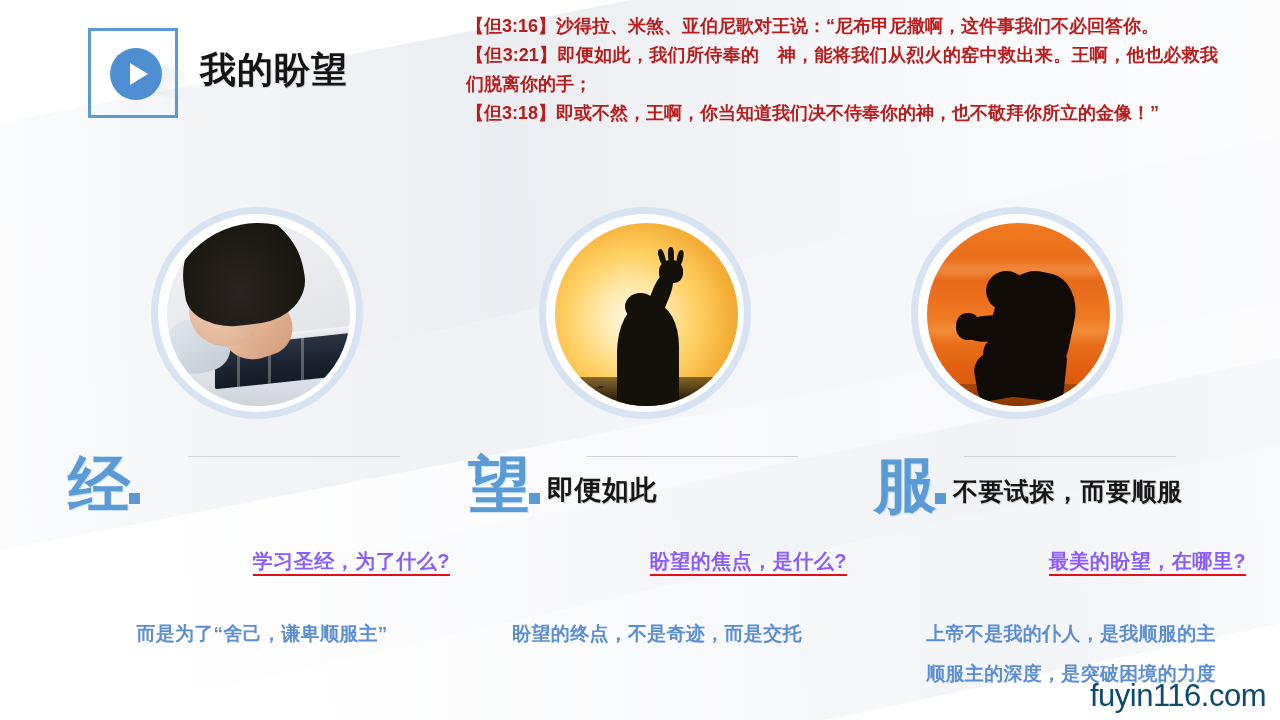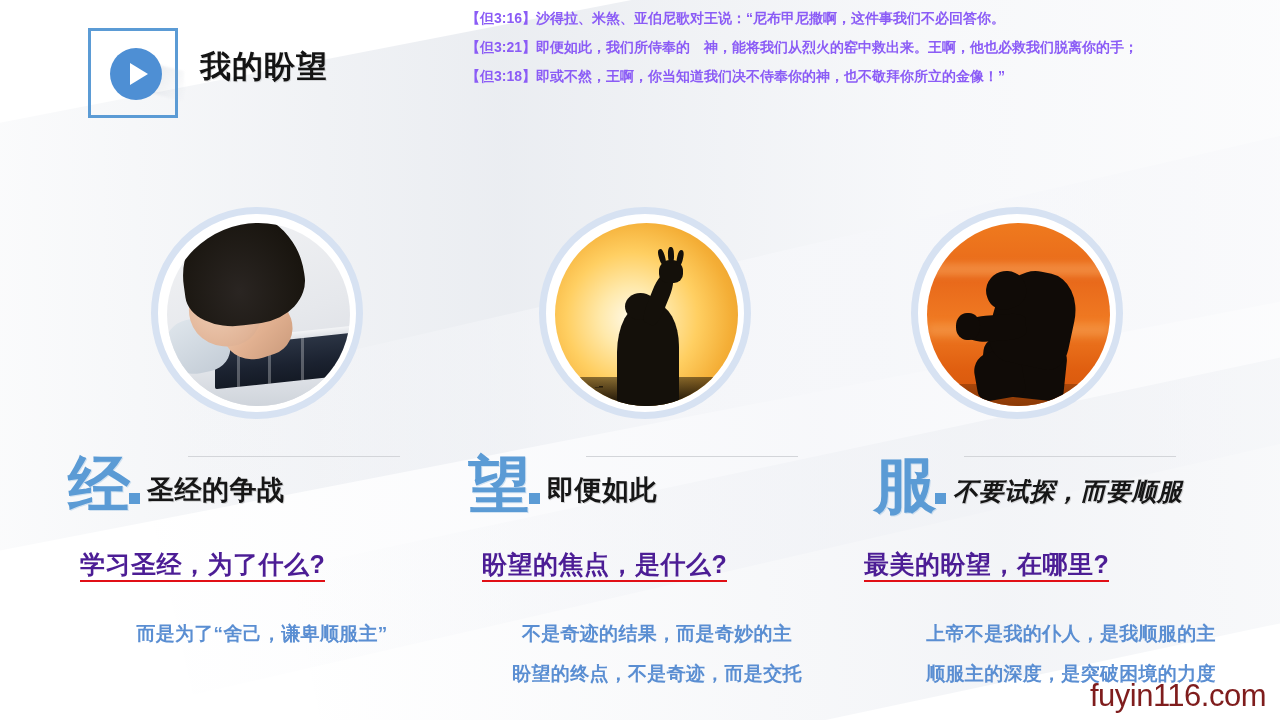--- a/index.html
+++ b/index.html
@@ -104,36 +104,36 @@
     margin-left: 5px;
     border-top: 11px solid transparent;
     border-bottom: 11px solid transparent;
     border-left: 18px solid #ffffff;
   }
 
   .slide-title {
     position: absolute;
     left: 200px;
     top: 46px;
-    font-size: 31px;
+    font-size: 36px;
     font-weight: bold;
     color: #141414;
     letter-spacing: 1px;
     white-space: nowrap;
     text-shadow: 1px 1px 0 rgba(0,0,0,0.12);
   }
 
   
   .scripture {
     position: absolute;
     left: 466px;
-    top: 4px;
+    top: 12px;
     width: 752px;
-    color: #8b5cf6;
-    font-size: 14px;
+    color: #b91c1c;
+    font-size: 18px;
     font-weight: bold;
     line-height: 29px;
     letter-spacing: 0px;
     text-align: justify;
   }
   .scripture p {
     margin: 0;
   }
 
   
@@ -362,40 +362,40 @@
     margin: 0 7px 11px 1px;
   }
   .head-sub {
     font-size: 27px;
     font-weight: bold;
     color: #161616;
     padding-bottom: 7px;
     letter-spacing: 0.5px;
     text-shadow: 1px 1px 0 rgba(0,0,0,0.15);
   }
-  .col3 .head-sub { font-size: 25px; font-style: italic; }
+  .col3 .head-sub { font-size: 25px; }
 
   .question {
     position: absolute;
     top: 100px;
     left: 0;
     width: 400px;
-    text-align: left;
-    font-size: 25px;
+    text-align: right;
+    font-size: 20px;
     font-weight: bold;
-    color: #4c1d95;
+    color: #8b5cf6;
     letter-spacing: 0.5px;
   }
   .question span {
     border-bottom: 2px solid #e10f16;
     padding-bottom: 2px;
   }
   .col1 .question { left: 18px; width: 370px; }
-  .col2 .question { left: 24px; width: 380px; }
-  .col3 .question { left: 8px; width: 390px; }
+  .col2 .question { left: 9px; width: 380px; }
+  .col3 .question { left: 0px; width: 390px; }
 
   .lines {
     position: absolute;
     top: 166px;
     left: 0;
     width: 400px;
     text-align: center;
     color: #5a8ed2;
     font-size: 19px;
     font-weight: bold;
@@ -405,21 +405,21 @@
   .col1 .lines { left: 14px; width: 372px; }
   .col2 .lines { left: 8px; width: 382px; }
   .col3 .lines { left: 16px; width: 398px; }
 
   
   .watermark {
     position: absolute;
     right: 14px;
     bottom: 6px;
     font-size: 31px;
-    color: #7f1d1d;
+    color: #0c4a6e;
     font-family: "Liberation Sans", "DejaVu Sans", sans-serif;
     letter-spacing: -0.5px;
   }
 </style>
 </head>
 <body>
 
 <div id="slide">
 
   <div class="bg-layer">
@@ -489,42 +489,40 @@
       <div class="ph3-fist"></div>
       <div class="ph3-head"></div>
     </div>
   </div>
 
   <div class="col col1">
     <div class="col-divider"></div>
     <div class="head-row">
       <span class="big-char">经</span>
       <span class="big-dot"></span>
-      <span class="head-sub">圣经的争战</span>
     </div>
     <div class="question">
       <span>学习圣经，为了什么?</span>
     </div>
     <div class="lines">
       <div>而是为了“舍己，谦卑顺服主”</div>
     </div>
   </div>
 
   <div class="col col2">
     <div class="col-divider"></div>
     <div class="head-row">
       <span class="big-char">望</span>
       <span class="big-dot"></span>
       <span class="head-sub">即便如此</span>
     </div>
     <div class="question">
       <span>盼望的焦点，是什么?</span>
     </div>
     <div class="lines">
-      <div>不是奇迹的结果，而是奇妙的主</div>
       <div>盼望的终点，不是奇迹，而是交托</div>
     </div>
   </div>
 
   <div class="col col3">
     <div class="col-divider"></div>
     <div class="head-row">
       <span class="big-char">服</span>
       <span class="big-dot"></span>
       <span class="head-sub">不要试探，而要顺服</span>

